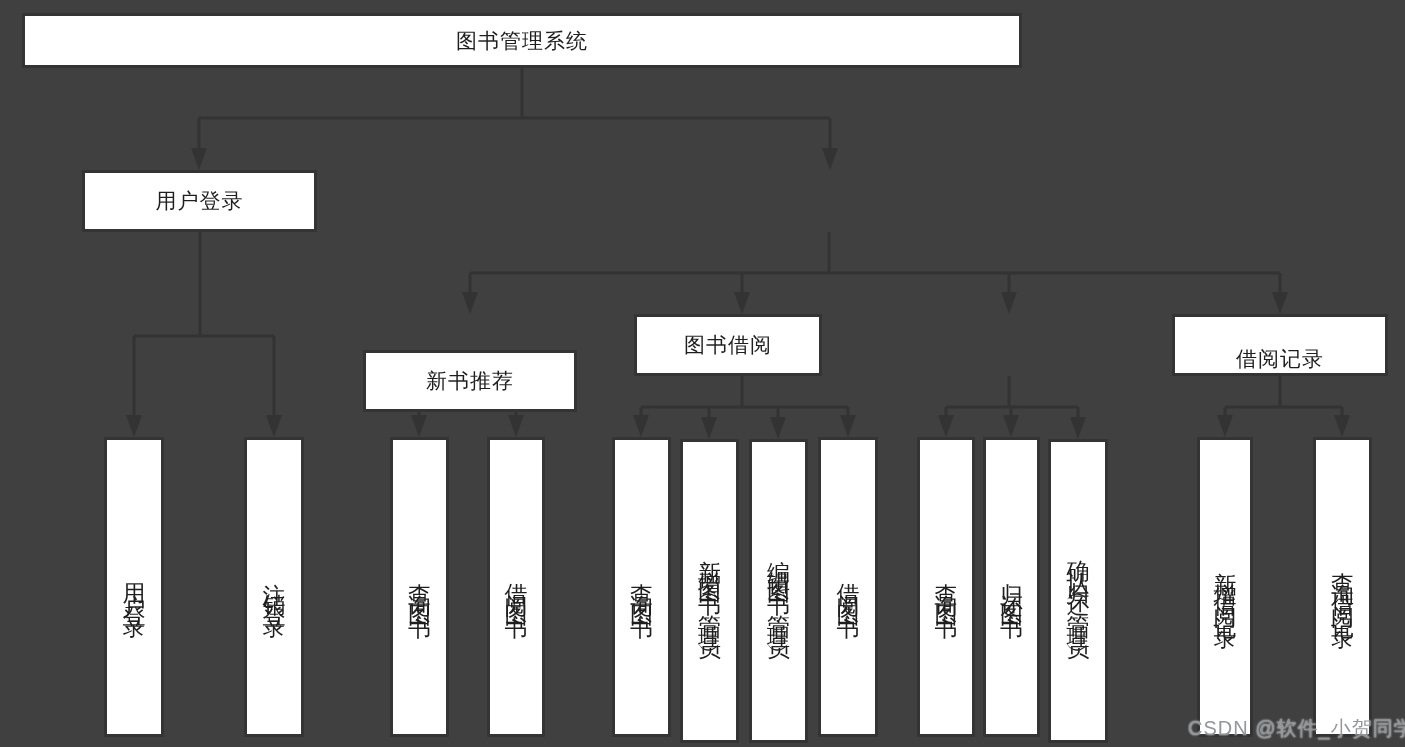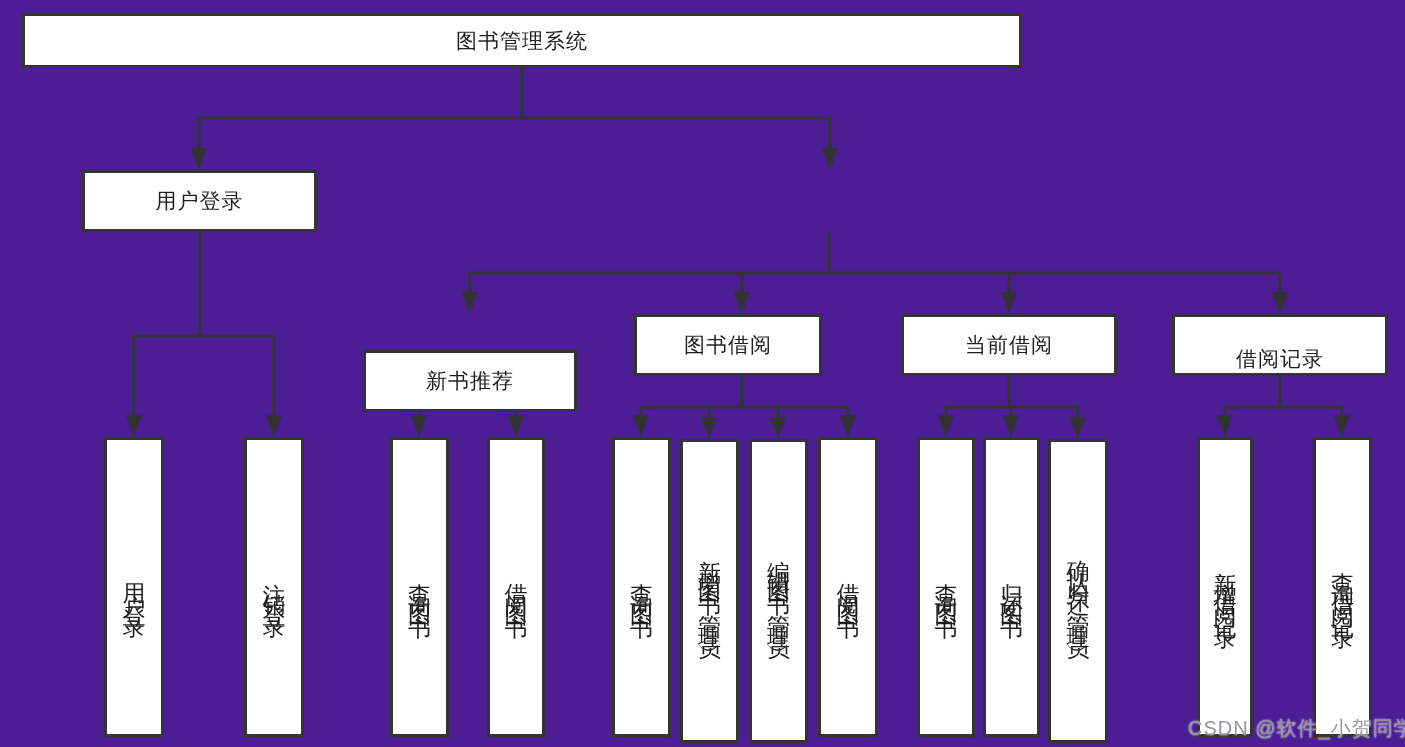--- a/index.html
+++ b/index.html
@@ -1,20 +1,20 @@
 <!DOCTYPE html>
 <html><head>
 <meta charset="utf-8">
 <style>
   html, body { margin: 0; padding: 0; background: #ffffff; }
   #stage {
     position: relative;
     width: 1405px;
     height: 747px;
-    background: #4c1d95;
+    background: #404040;
     overflow: hidden;
     font-family: "Liberation Sans", sans-serif;
     color: #1e1e1e;
   }
   #connectors {
     position: absolute;
     left: 0; top: 0;
     width: 1405px; height: 747px;
   }
   .node {
@@ -105,23 +105,20 @@
   <div class="node h-node" style="left:82px; top:170px; width:235px; height:62px;">
     <span>用户登录</span>
   </div>
 
   <div class="node h-node" style="left:363px; top:314px; width:214px; height:62px;margin-top:36px;">
     <span>新书推荐</span>
   </div>
   <div class="node h-node" style="left:634px; top:314px; width:188px; height:62px;justify-content:center;">
     <span>图书借阅</span>
   </div>
-  <div class="node h-node" style="left:901px; top:314px; width:216px; height:62px;">
-    <span>当前借阅</span>
-  </div>
   <div class="node h-node" style="left:1172px; top:314px; width:216px; height:62px;align-items:flex-end;">
     <span>借阅记录</span>
   </div>
 
   <div class="node leaf" style="left:104px; top:437px; width:60px; height:300px;">
     <span class="v-text">用户登录</span>
   </div>
   <div class="node leaf" style="left:244px; top:437px; width:60px; height:300px;">
     <span class="v-text">注销登录</span>
   </div>

